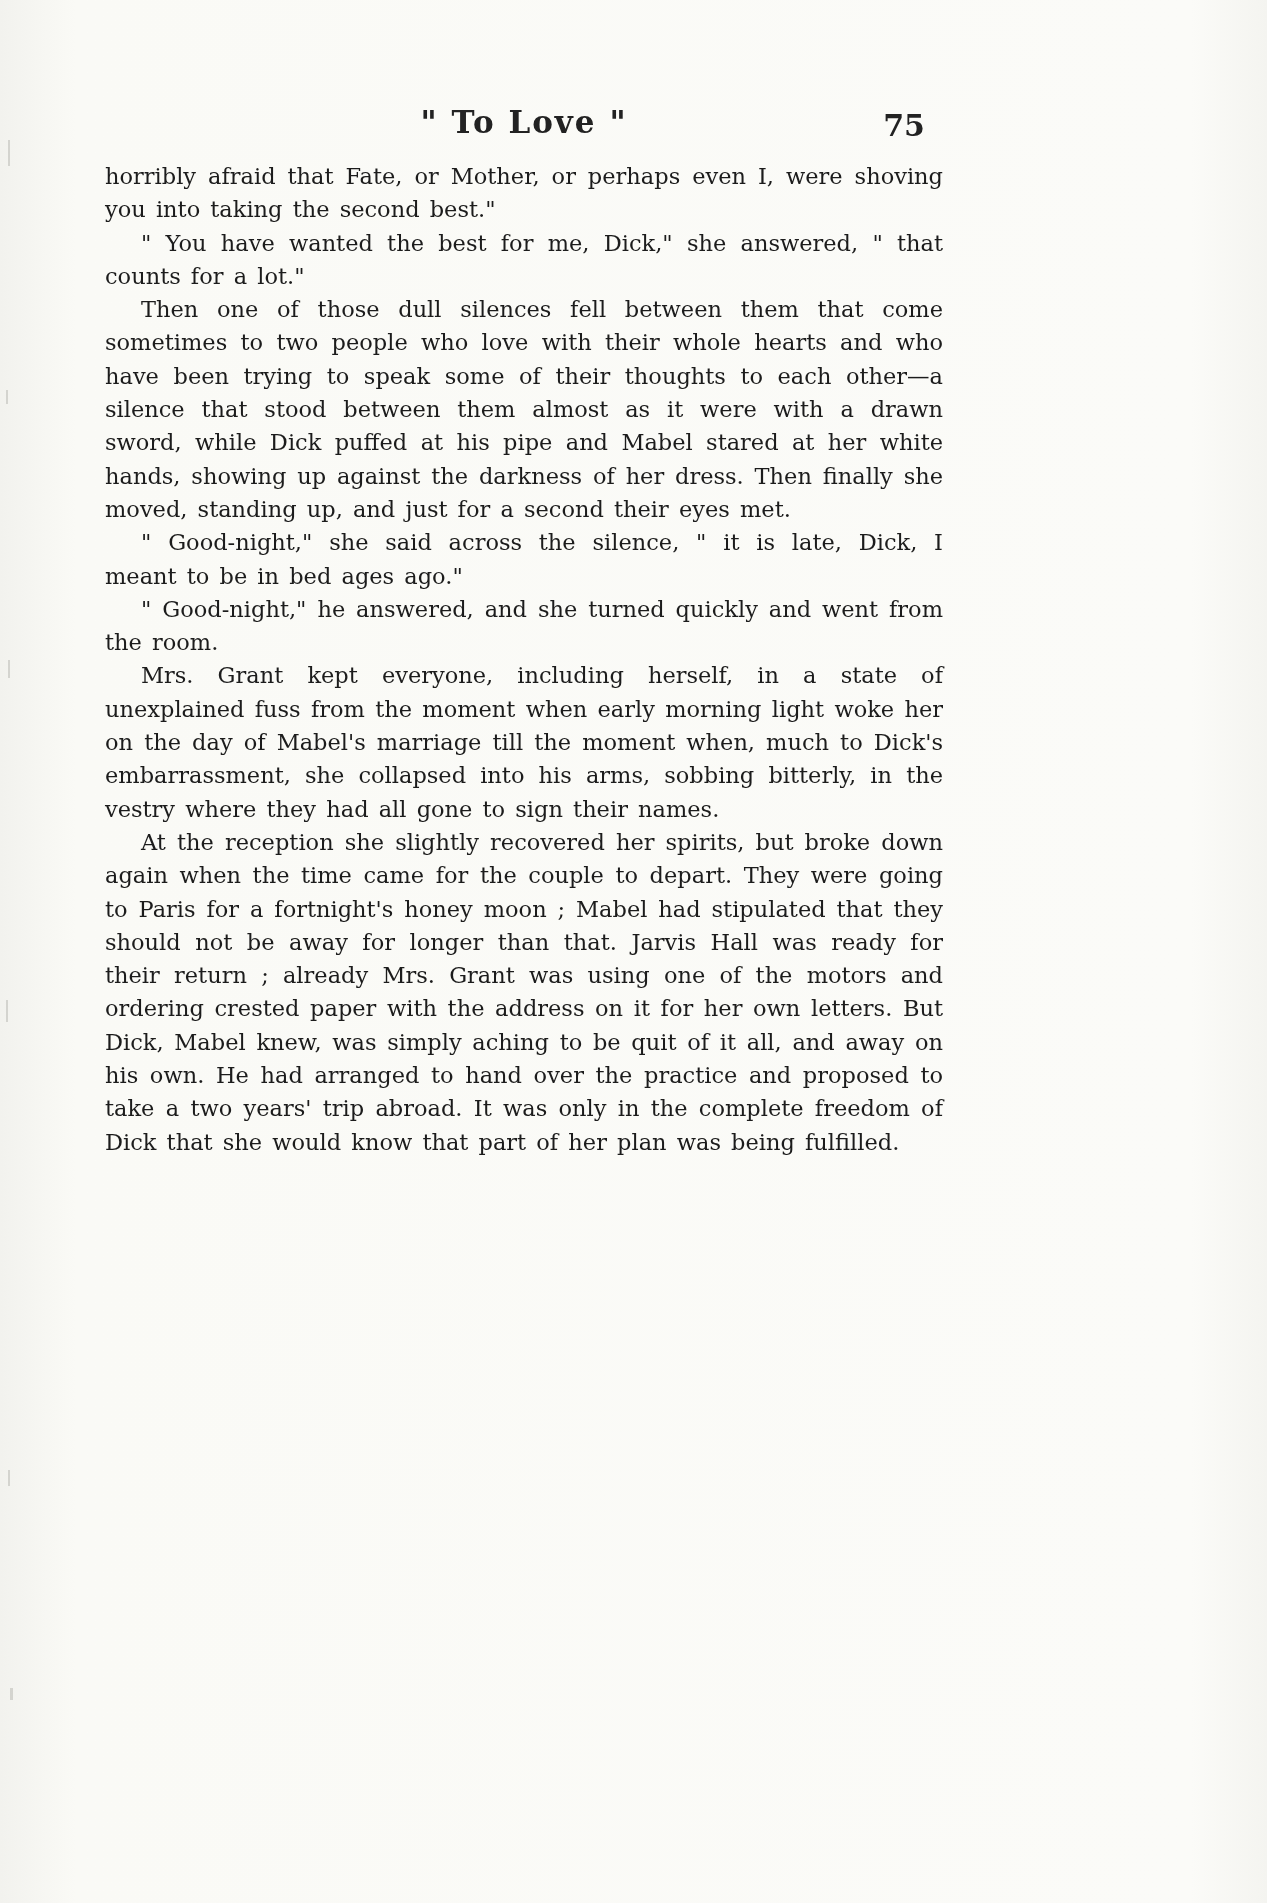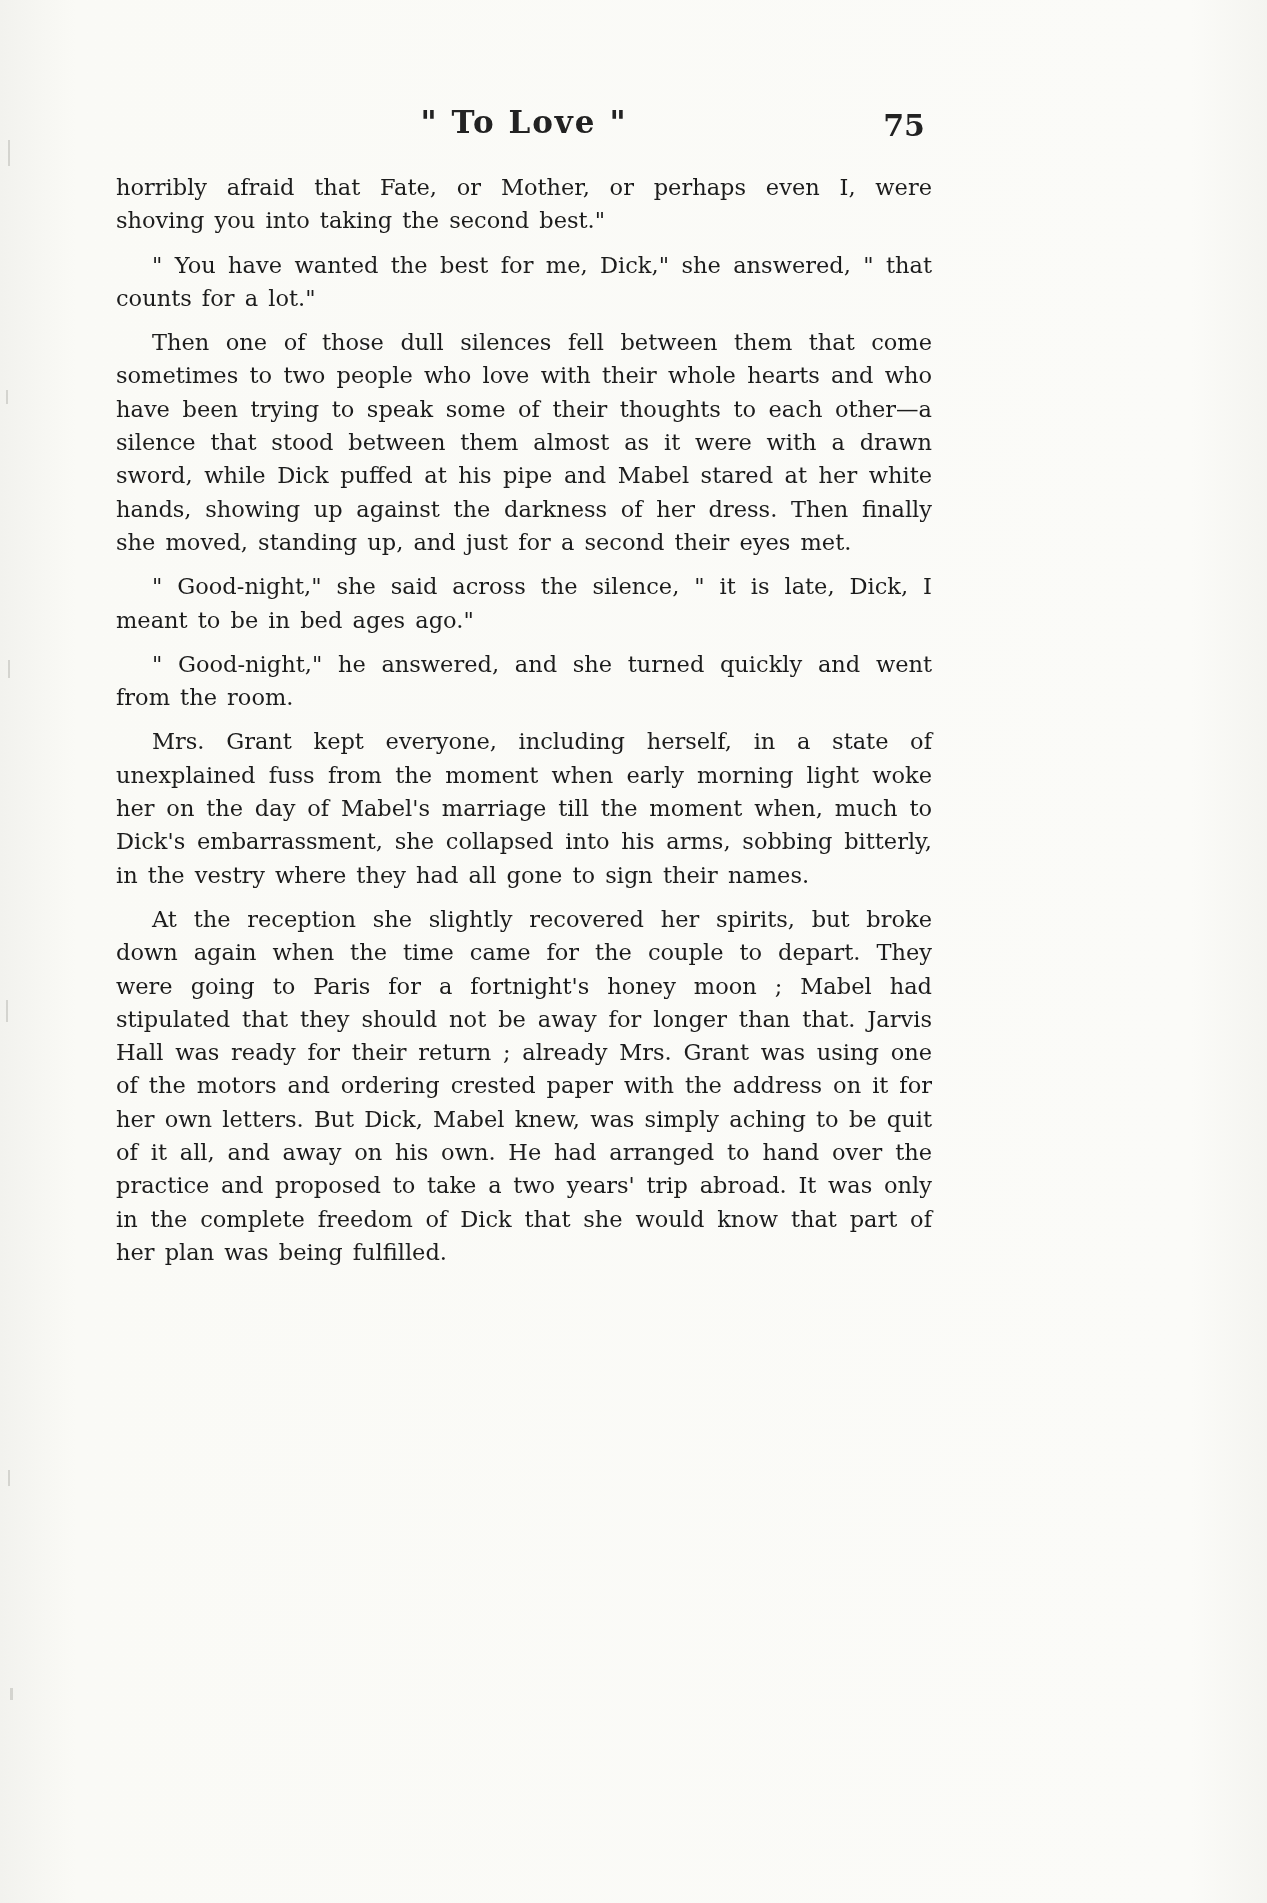--- a/index.html
+++ b/index.html
@@ -45,21 +45,21 @@
     top: 160px;
     left: 105px;
     width: 838px;
     font-size: 22.5px;
     line-height: 33.3px;
     text-align: justify;
     word-spacing: 3px;
     color: #1c1c1c;
   }
   .body-text p {
-    margin: 11px;
+    margin: 0;
     text-indent: 36px;
   }
   .body-text p.noindent {
     text-indent: 0;
   }
   
   .artifact {
     position: absolute;
     background: #9a9a96;
     opacity: 0.35;

